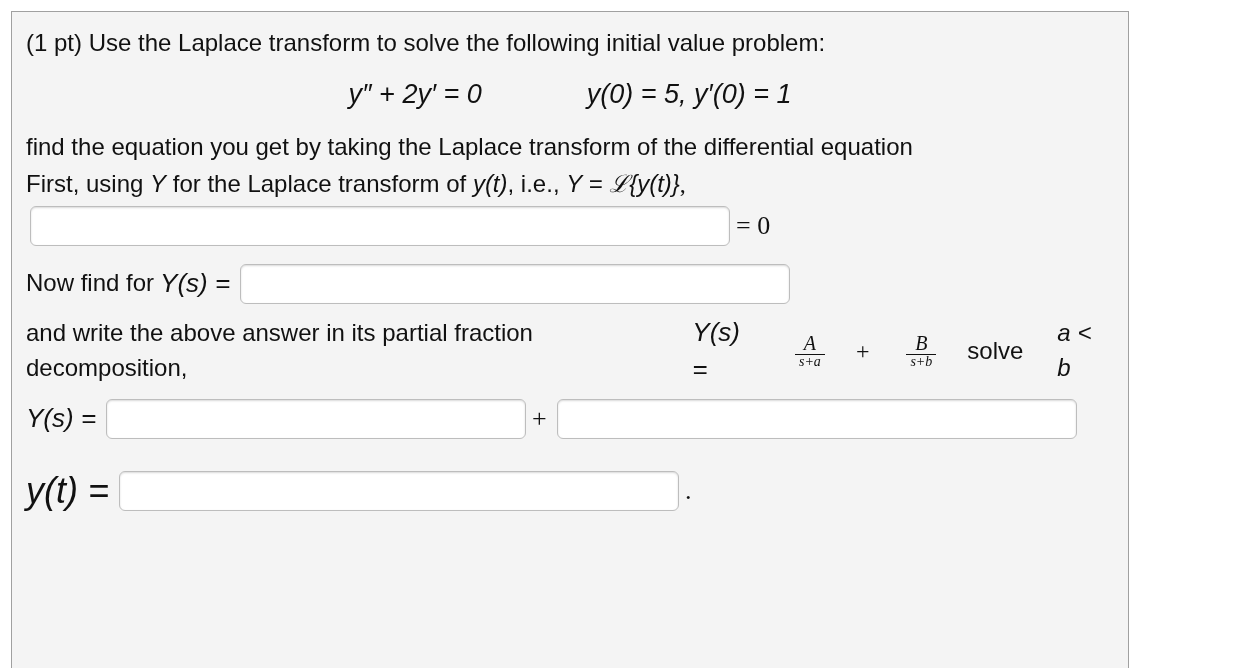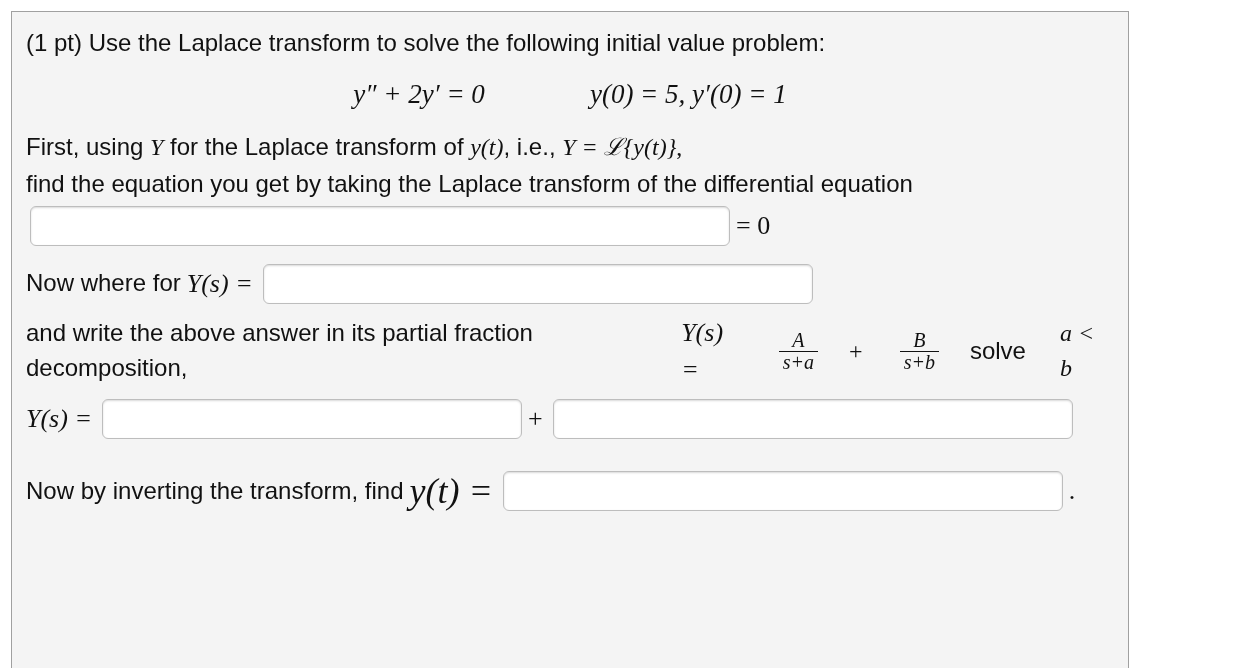--- a/index.html
+++ b/index.html
@@ -15,21 +15,21 @@
     margin: 11px;
     width: 1118px;
     min-height: 666px;
     background: #f4f4f4;
     border: 1px solid #a0a0a0;
     padding: 12px 14px 14px 14px;
     font-size: 24px;
     color: #111;
     line-height: 1.45;
   }
-  .math-i { font-family: Liberation Serif, serif; font-style: italic; }
+  .math-i { font-family: Liberation Sans, sans-serif; font-style: italic; }
   .math-r { font-family: "Georgia", "Times New Roman", serif; font-style: normal; }
   .script { font-family: "Segoe Script", "Brush Script MT", "Comic Sans MS", cursive; font-style: italic; }
   .answer-input {
     display: inline-block;
     vertical-align: middle;
     height: 40px;
     background: #ffffff;
     border: 1px solid #bdbdbd;
     border-radius: 6px;
     box-shadow: inset 0 1px 2px rgba(0,0,0,0.15);
@@ -50,56 +50,56 @@
   .frac {
     display: inline-block;
     vertical-align: middle;
     text-align: center;
     font-family: "Georgia","Times New Roman",serif;
     font-style: italic;
     line-height: 1.05;
     margin: 0 3px;
   }
   .frac .num { display: block; font-size: 20px; padding: 0 4px; }
-  .frac .den { display: block; font-size: 20px; border-top: 1.4px solid #111; padding: 0 4px; }
+  .frac .den { display: block; font-size: 14px; border-top: 1.4px solid #111; padding: 0 4px; }
   .spacer { height: 18px; }
   .spacer-sm { height: 8px; }
 </style>
 </head>
 <body>
 
 <div class="problem-box">
 
   <div class="prompt-line">
     <span>(1 pt) </span><span>Use the Laplace transform to solve the following initial value problem:</span>
   </div>
 
   <div class="eqline">
     <span class="math-i">y″ + 2y′ = 0</span>
     <span class="gap"></span>
     <span class="math-i">y(0) = 5,  y′(0) = 1</span>
   </div>
 
   <div class="prompt-line">
-    <span>First, using </span><span class="math-i">Y</span><span> for the Laplace transform of </span><span class="math-i">y(t)</span><span>, i.e., </span><span class="math-i">Y = </span><span class="script">ℒ</span><span class="math-i">{y(t)}</span><span class="math-r">,</span>
+    <span>find the equation you get by taking the Laplace transform of the differential equation</span>
   </div>
 
   <div class="prompt-line">
-    <span>find the equation you get by taking the Laplace transform of the differential equation</span>
+    <span>First, using </span><span class="math-i">Y</span><span> for the Laplace transform of </span><span class="math-i">y(t)</span><span>, i.e., </span><span class="math-i">Y = </span><span class="script">ℒ</span><span class="math-i">{y(t)}</span><span class="math-r">,</span>
   </div>
 
   <div class="row-flex" style="margin-top:4px;">
     <input type="text" class="answer-input" style="width: 700px;">
     <span class="math-r" style="font-size:26px;"> = 0</span>
   </div>
 
   <div class="spacer"></div>
 
   <div class="row-flex">
-    <span>Now where for </span>
+    <span>Now find for </span>
     <span class="math-i" style="font-size:26px;">Y(s) = </span>
     <input type="text" class="answer-input" style="width: 550px;">
   </div>
 
   <div class="spacer-sm"></div>
 
   <div class="prompt-line row-flex" style="flex-wrap:nowrap;gap:28px;">
     <span>and write the above answer in its partial fraction decomposition, </span>
     <span class="math-i" style="font-size:26px;">Y(s) = </span>
     <span class="frac">
@@ -121,19 +121,18 @@
     <span class="math-i" style="font-size:26px;">Y(s) = </span>
     <input type="text" class="answer-input" style="width: 420px;">
     <span class="math-r" style="font-size:26px;"> + </span>
     <input type="text" class="answer-input" style="width: 520px;">
   </div>
 
   <div class="spacer"></div>
   <div class="spacer-sm"></div>
 
   <div class="row-flex">
-    <span>Now by inverting the transform, find </span>
     <span class="math-i" style="font-size:36px;">y(t) = </span>
     <input type="text" class="answer-input" style="width: 560px;">
     <span class="math-r" style="font-size:26px;"> .</span>
   </div>
 
 </div>
 
 </body></html>

